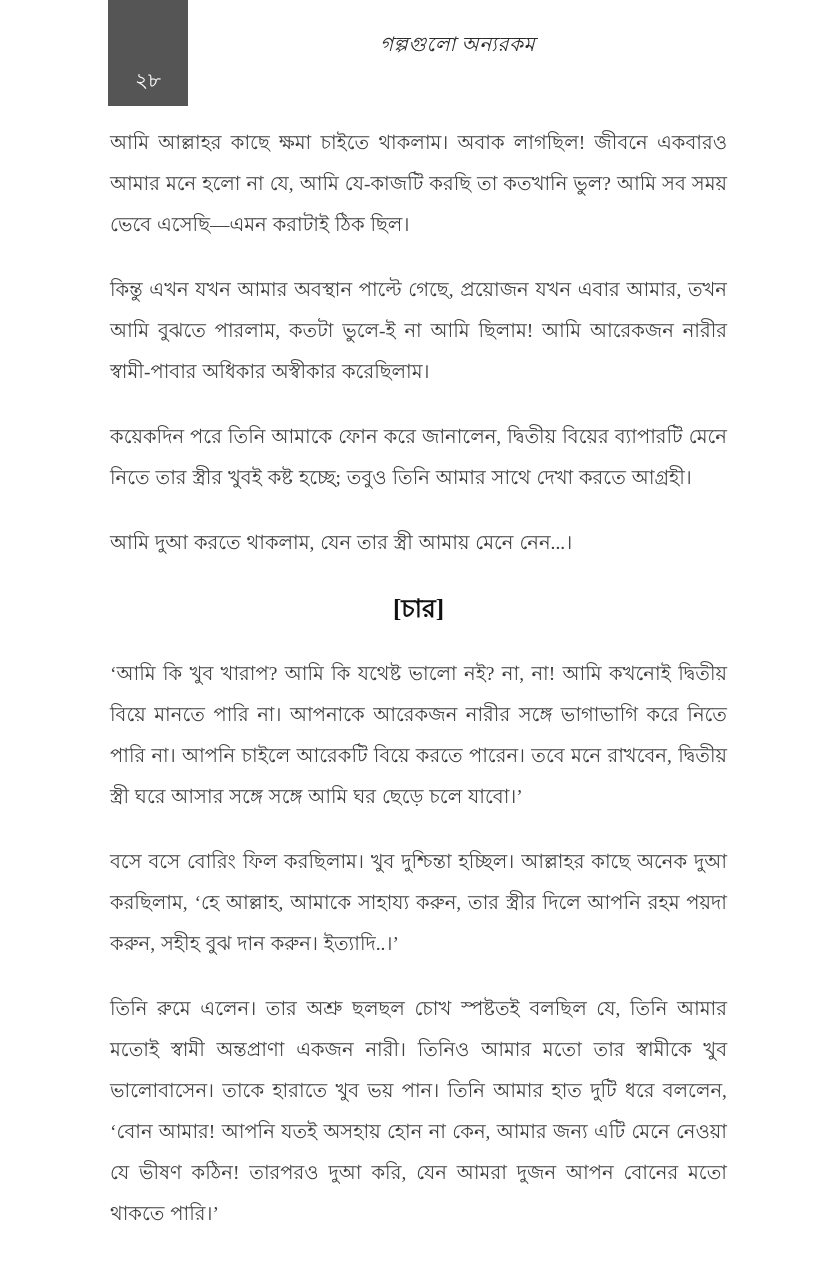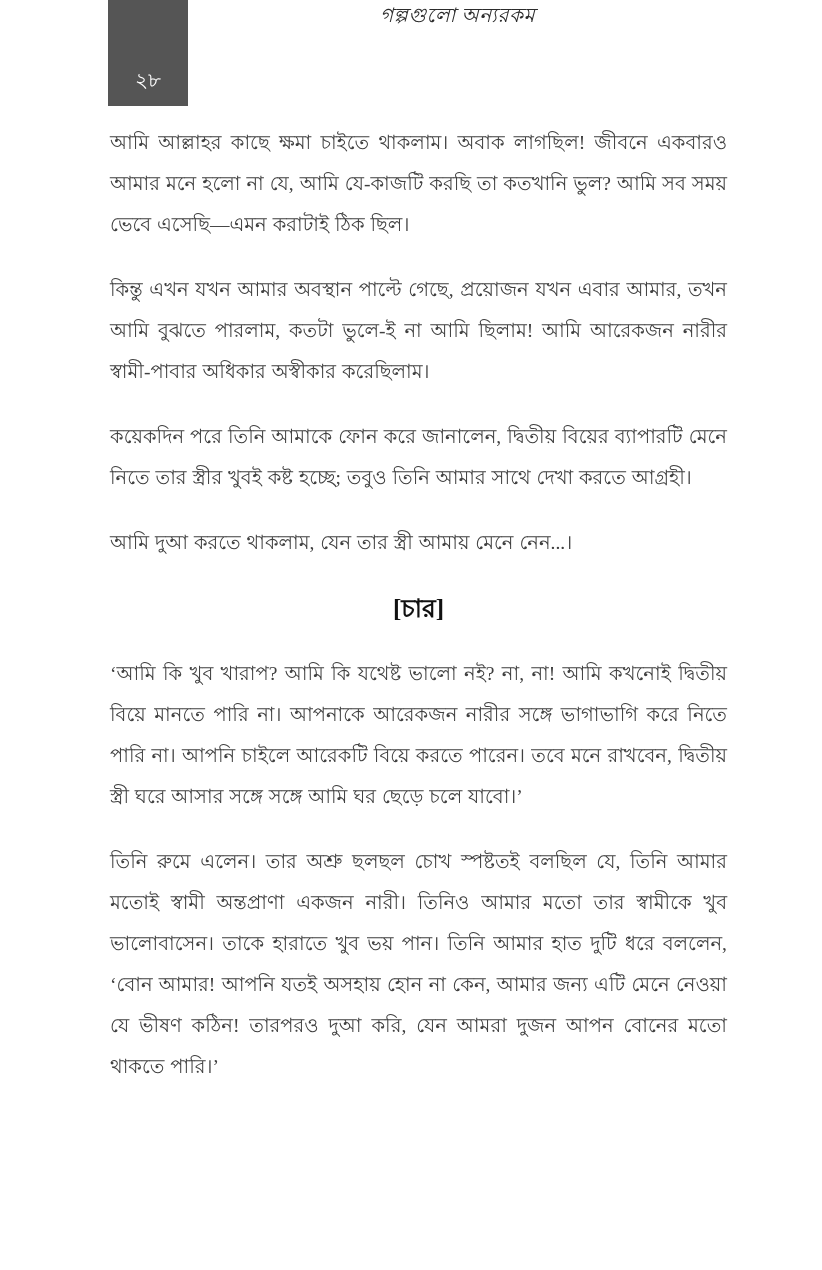--- a/index.html
+++ b/index.html
@@ -51,21 +51,21 @@
     font-family: "Liberation Serif", "DejaVu Serif", serif;
   }
 
   .running-title {
     position: absolute;
     left: 188px;
     top: 0;
     width: 539px;
     height: 106px;
     display: flex;
-    align-items: flex-start;
+    align-items: center;
     justify-content: center;
     padding-bottom: 16px;
     box-sizing: border-box;
   }
 
   .running-title span {
     font-size: 20px;
     color: #2b2b2b;
     font-style: italic;
     letter-spacing: 0.5px;
@@ -126,18 +126,19 @@
 
     <p class="para">কয়েকদিন পরে তিনি আমাকে ফোন করে জানালেন, দ্বিতীয় বিয়ের ব্যাপারটি মেনে নিতে তার স্ত্রীর খুবই কষ্ট হচ্ছে; তবুও তিনি আমার সাথে দেখা করতে আগ্রহী।</p>
 
     <p class="para">আমি দুআ করতে থাকলাম, যেন তার স্ত্রী আমায় মেনে নেন...।</p>
 
     <h2 class="section-heading">[চার]</h2>
 
 
     <p class="para">‘আমি কি খুব খারাপ? আমি কি যথেষ্ট ভালো নই? না, না! আমি কখনোই দ্বিতীয় বিয়ে মানতে পারি না। আপনাকে আরেকজন নারীর সঙ্গে ভাগাভাগি করে নিতে পারি না। আপনি চাইলে আরেকটি বিয়ে করতে পারেন। তবে মনে রাখবেন, দ্বিতীয় স্ত্রী ঘরে আসার সঙ্গে সঙ্গে আমি ঘর ছেড়ে চলে যাবো।’</p>
 
+    <p class="para">বসে বসে বোরিং ফিল করছিলাম। খুব দুশ্চিন্তা হচ্ছিল। আল্লাহর কাছে অনেক দুআ করছিলাম, ‘হে আল্লাহ, আমাকে সাহায্য করুন, তার স্ত্রীর দিলে আপনি রহম পয়দা করুন, সহীহ বুঝ দান করুন। ইত্যাদি..।’</p>
 
     <p class="para">তিনি রুমে এলেন। তার অশ্রু ছলছল চোখ স্পষ্টতই বলছিল যে, তিনি আমার মতোই স্বামী অন্তপ্রাণা একজন নারী। তিনিও আমার মতো তার স্বামীকে খুব ভালোবাসেন। তাকে হারাতে খুব ভয় পান। তিনি আমার হাত দুটি ধরে বললেন, ‘বোন আমার! আপনি যতই অসহায় হোন না কেন, আমার জন্য এটি মেনে নেওয়া যে ভীষণ কঠিন! তারপরও দুআ করি, যেন আমরা দুজন আপন বোনের মতো থাকতে পারি।’</p>
 
   </div>
 
 </div>
 
 </body></html>

